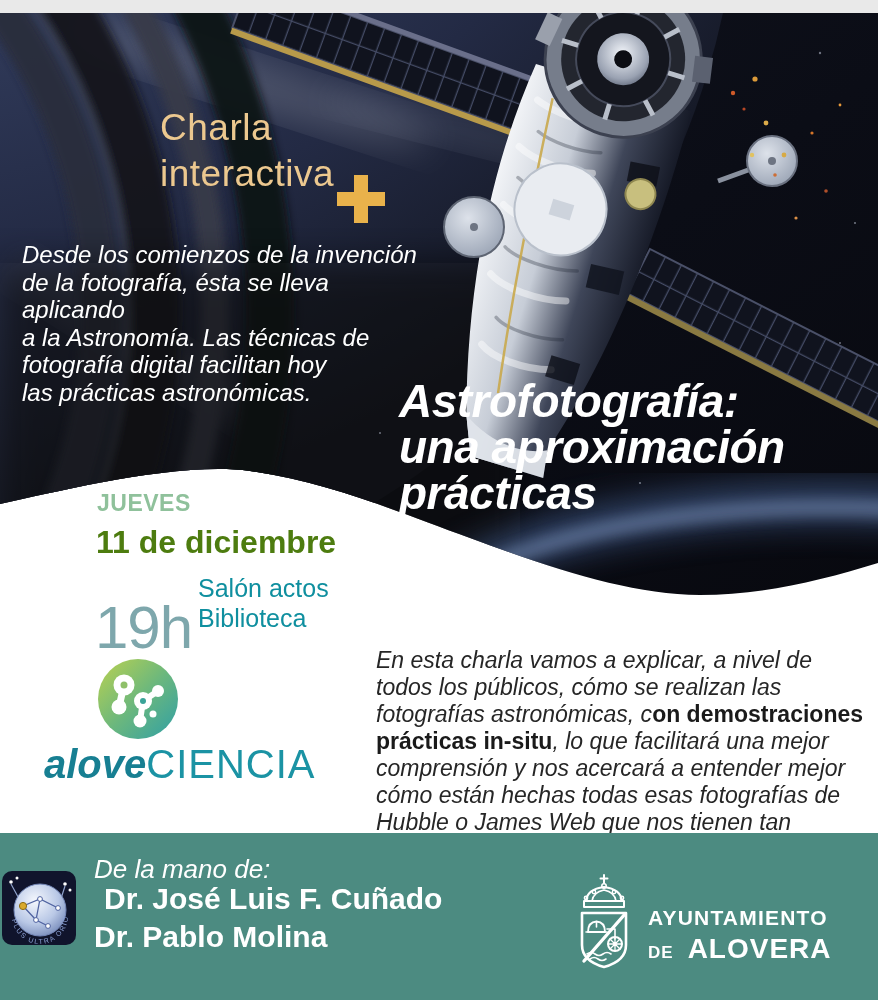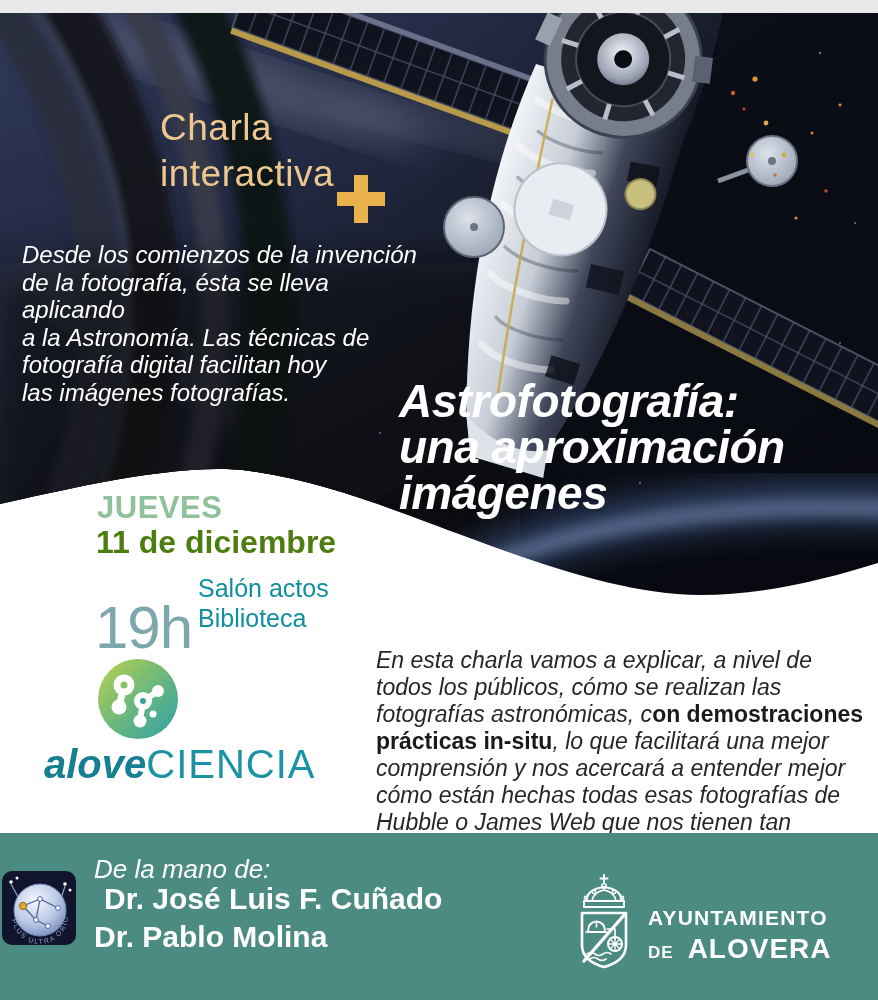--- a/index.html
+++ b/index.html
@@ -22,21 +22,21 @@
   .intro{
     position:absolute;left:22px;top:228px;width:400px;
     color:#ffffff;font-style:italic;font-size:24px;line-height:27.5px;
   }
   .hero-title{
     position:absolute;left:399px;top:365px;
     color:#ffffff;font-style:italic;font-weight:700;
     font-size:46px;line-height:46px;letter-spacing:-0.5px;
   }
   
-  .day{position:absolute;left:97px;top:477px;font-size:31px;font-weight:700;color:#8fc19b;letter-spacing:.5px;}
+  .day{position:absolute;left:97px;top:477px;font-size:23px;font-weight:700;color:#8fc19b;letter-spacing:.5px;}
   .date{position:absolute;left:96px;top:511px;font-size:32px;font-weight:700;color:#4d7c0f;}
   .time{position:absolute;left:95px;top:580px;font-size:60px;font-weight:400;color:#7ea7ac;letter-spacing:-1px;}
   .venue{position:absolute;left:198px;top:560px;font-size:25px;line-height:30px;color:#0f8f9f;}
   
   .brand-logo{position:absolute;left:96px;top:644px;}
   .brand-text{position:absolute;left:44px;top:729px;font-size:40px;white-space:nowrap;}
   .brand-text .alove{font-weight:700;font-style:italic;color:#177f92;letter-spacing:0px;}
   .brand-text .ciencia{font-weight:400;color:#1b93a4;letter-spacing:1px;}
   
   .descr{
@@ -224,27 +224,27 @@
   <div class="plus">
     <div class="h"></div>
       <div class="v"></div>
   </div>
 
   <div class="intro">
     <div>Desde los comienzos de la invención</div>
     <div>de la fotografía, ésta se lleva aplicando</div>
     <div>a la Astronomía. Las técnicas de</div>
     <div>fotografía digital facilitan hoy</div>
-    <div>las imágenes fotografías.</div>
+    <div>las prácticas astronómicas.</div>
   </div>
 
   <div class="hero-title">
     <div>Astrofotografía:</div>
     <div>una aproximación</div>
-    <div>imágenes</div>
+    <div>prácticas</div>
   </div>
 
   <div class="day">JUEVES</div>
   <div class="date">11 de diciembre</div>
   <div class="time">19h</div>
   <div class="venue">
     <div>Salón actos</div>
     <div>Biblioteca</div>
   </div>
 

